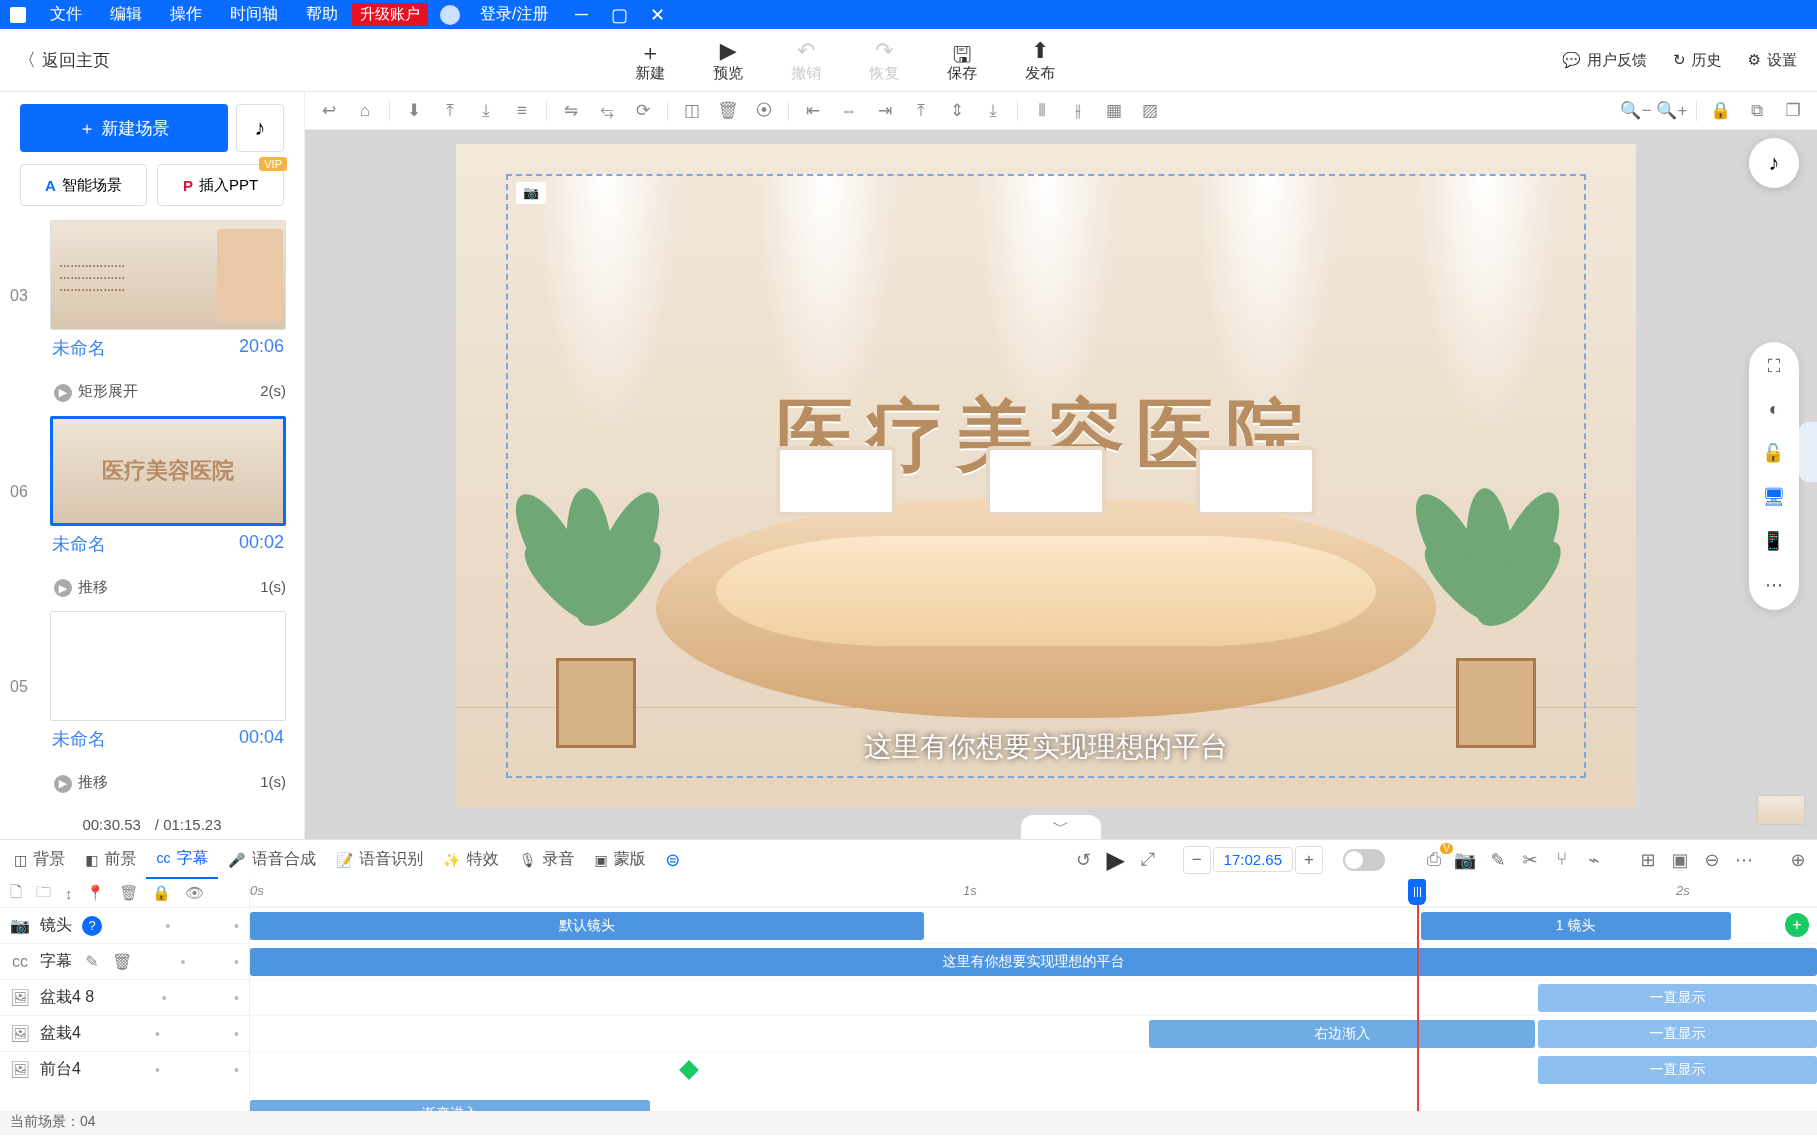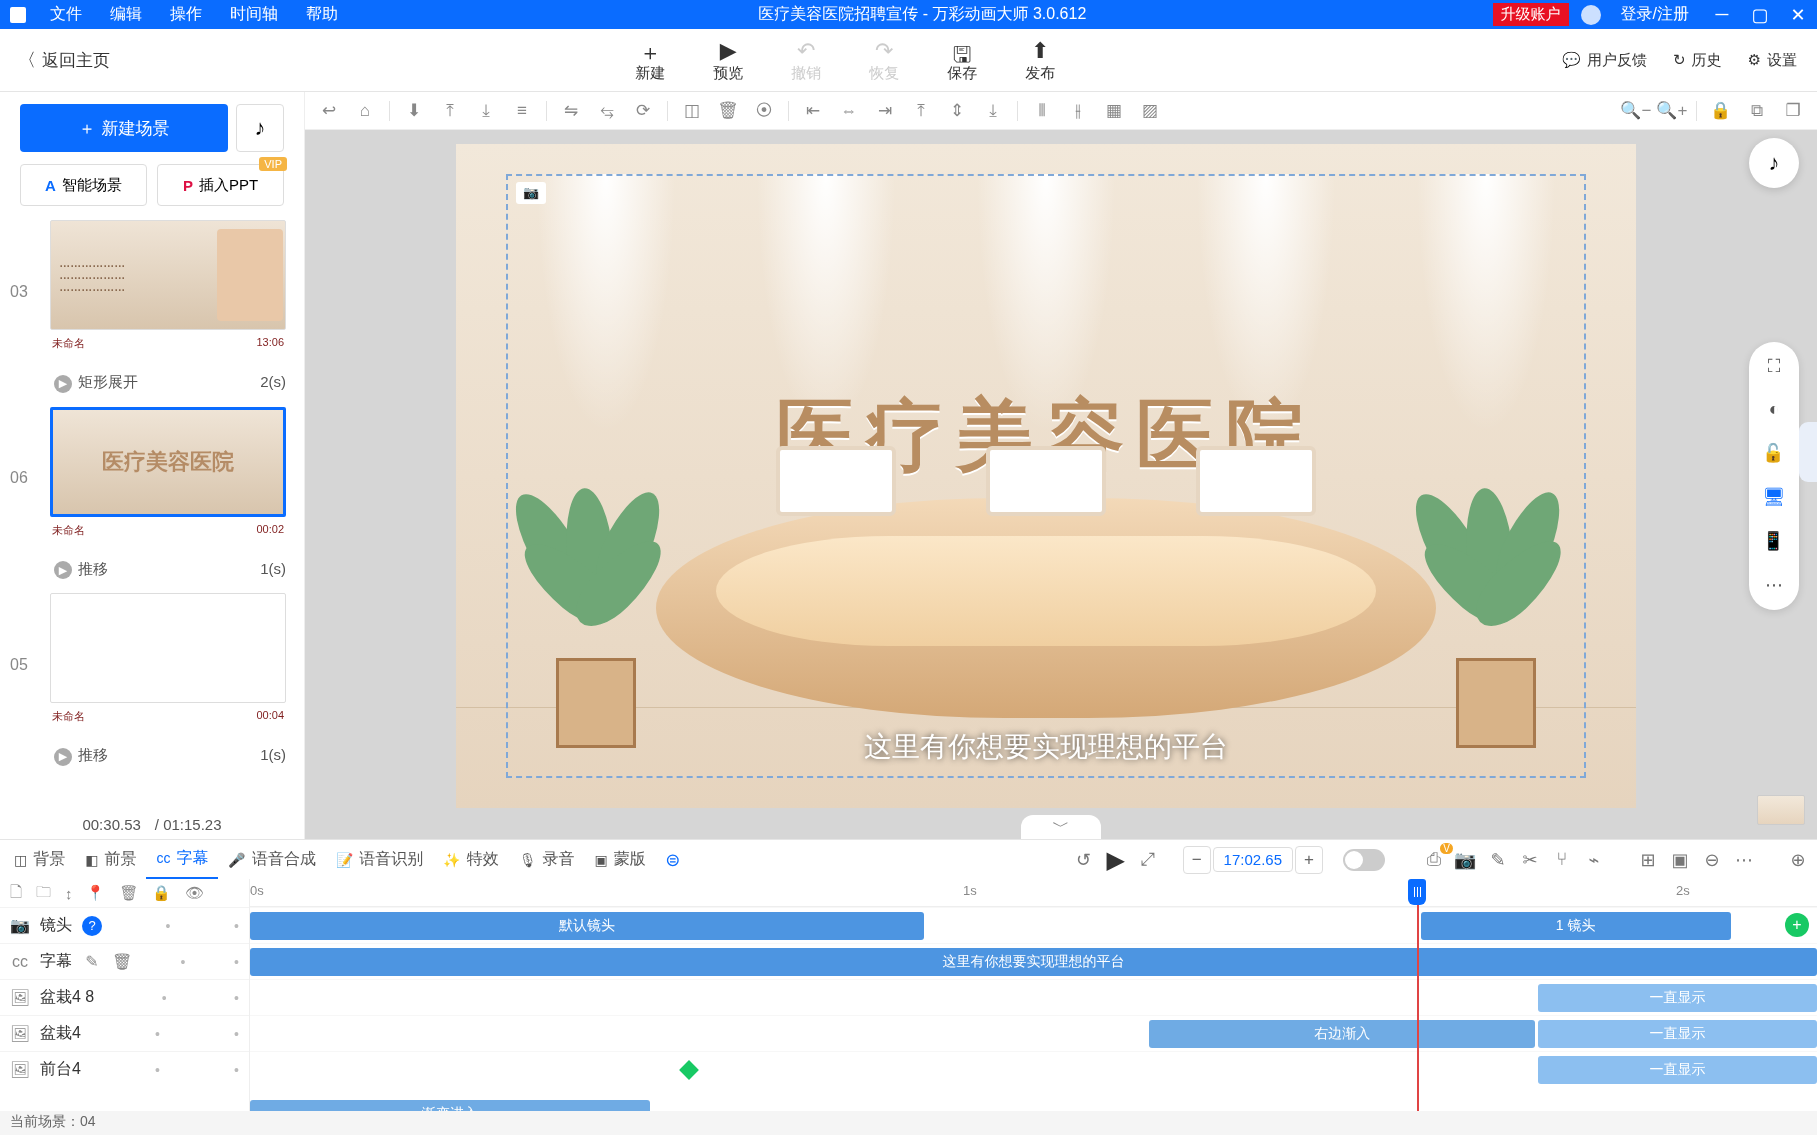--- a/index.html
+++ b/index.html
@@ -34,21 +34,21 @@
 .newscene { flex:1; height:48px; background:#0a6cff; color:#fff; border:none; border-radius:4px; font-size:17px; cursor:pointer; display:flex; align-items:center; justify-content:center; gap:6px;}
 .musicbtn { width:48px; height:48px; border:1px solid #ddd; border-radius:4px; display:flex; align-items:center; justify-content:center; font-size:22px; cursor:pointer; }
 .left-row2 { padding:0 20px 10px; display:flex; gap:10px; }
 .left-row2 .btn2 { flex:1; height:42px; border:1px solid #ddd; border-radius:4px; display:flex; align-items:center; justify-content:center; font-size:15px; cursor:pointer; position:relative; gap:6px;}
 .vip { position:absolute; top:-8px; right:-4px; background:#f5b544; color:#fff; font-size:11px; padding:1px 5px; border-radius:3px;}
 .scene-list { flex:1; overflow:auto; padding:0 10px; }
 .scene-card { margin-bottom:6px; padding:4px 8px; }
 .scene-card .thumb { height:110px; border:1px solid #ddd; border-radius:2px; background:linear-gradient(#efe4d6,#d8c5ad); display:flex; align-items:center; justify-content:center; color:#b58c66; font-size:22px; font-weight:bold; overflow:hidden;}
 .scene-selected .thumb { border:3px solid #0a6cff; }
 .scene-blank .thumb { background:#fff; }
-.scene-card .row1 { display:flex; justify-content:space-between; font-size:11px; color:#7f1d1d; padding:6px 2px;}
+.scene-card .row1 { display:flex; justify-content:space-between; font-size:18px; color:#3b82f6; padding:6px 2px;}
 .scene-wrap { display:flex; align-items:center; }
 .scene-wrap .num { width:32px; color:#888; font-size:16px; }
 .scene-wrap .cardcol { flex:1; position:relative;}
 .trans-row { display:flex; justify-content:space-between; font-size:15px; color:#555; padding:6px 8px 10px 44px;}
 .trans-row .pico { width:18px; height:18px; border-radius:50%; background:#aaa; color:#fff; display:inline-flex; align-items:center; justify-content:center; font-size:11px; margin-right:6px;}
 .time-row { display:flex; gap:14px; justify-content:center; font-size:15px; color:#555; padding:6px 0;}
 
 
 .canvas-area { flex:1; background:#d6d6d6; position:relative; overflow:hidden;}
 .canvas-toolbar { height:38px; background:#fff; border-bottom:1px solid #eee; display:flex; align-items:center; padding:0 6px;}
@@ -96,21 +96,21 @@
 .timeline { flex:1; background:#fff; display:flex; position:relative; height:232px;}
 .tl-left { width:250px; border-right:1px solid #eee; font-size:16px;}
 .tl-left .head { height:28px; display:flex; align-items:center; gap:14px; padding:0 10px; color:#888;}
 .tl-left .head .ic{font-size:15px;cursor:pointer;}
 .tl-track { height:36px; display:flex; align-items:center; padding:0 10px; gap:10px; border-top:1px solid #f3f3f3;}
 .tl-track .tic { color:#888; width:20px; text-align:center;}
 .tl-track .lbl { color:#333;}
 .tl-track .help { width:20px;height:20px;border-radius:50%;background:#0a6cff;color:#fff;font-size:13px;text-align:center;line-height:20px;}
 .tl-track .addic { color:#bbb; font-size:14px; margin-left:auto;}
 .tl-right { flex:1; position:relative; overflow:hidden;}
-.ruler { height:28px; position:relative; border-bottom:1px solid #eee;}
+.ruler { height:28px; position:relative; border-bottom:1px solid #eee;font-style:italic;}
 .ruler .tick { position:absolute; top:4px; font-size:13px; color:#888;}
 .track-row { height:36px; position:relative; border-top:1px solid #f7f7f7;}
 .clip { position:absolute; top:4px; height:28px; border-radius:3px; color:#fff; font-size:14px; display:flex; align-items:center; justify-content:center;}
 .clip.blue { background:#4d95e1;}
 .clip.blue2 { background:#6fabe4;}
 .clip.lblue { background:#8cbff0;}
 .playhead-line { position:absolute; top:0; bottom:0; width:2px; background:#e04444;}
 .playhead-head { position:absolute; top:0; width:18px; height:26px; background:#0a6cff; border-radius:3px 3px 6px 6px; transform:translateX(-50%);}
 .playhead-head .grip { height:100%; display:flex; align-items:center; justify-content:center; gap:2px;}
 .playhead-head .grip span{width:1px;height:10px;background:#fff;}
@@ -123,21 +123,20 @@
 </head>
 <body>
 
 <div class="titlebar">
   <div class="logo"></div>
   <div class="menu-item">文件</div>
   <div class="menu-item">编辑</div>
   <div class="menu-item">操作</div>
   <div class="menu-item">时间轴</div>
   <div class="menu-item">帮助</div>
-  <div class="flex">医疗美容医院招聘宣传 - 万彩动画大师 3.0.612</div>
   <div class="upgrade">升级账户</div>
   <span class="avatar"></span>
   <div class="menu-item">登录/注册</div>
   <div class="winbtn">─</div>
   <div class="winbtn">▢</div>
   <div class="winbtn">✕</div>
 </div>
 
 <div class="actionbar">
   <div class="back">
@@ -193,21 +192,21 @@
         <div class="scene-wrap">
           <div class="num">03</div>
           <div class="cardcol">
             <div class="scene-card">
               <div class="thumb" style="display:flex;">
                 <div style="font-size:11px;color:#8a6a50;padding:6px;text-align:left;width:70%;">………………<br>………………<br>………………</div>
                 <div style="width:28%;background:#e9c8a8;height:85%;border-radius:4px;"></div>
               </div>
     <div class="row1">
                 <span>未命名</span>
-                <span>13:06</span>
+                <span>20:06</span>
               </div>
             </div>
           </div>
         </div>
         <div class="trans-row">
           <span><span class="pico">▶</span><span>矩形展开</span></span>
           <span>2(s)</span>
         </div>
         <div class="scene-wrap">
           <div class="num">06</div>

